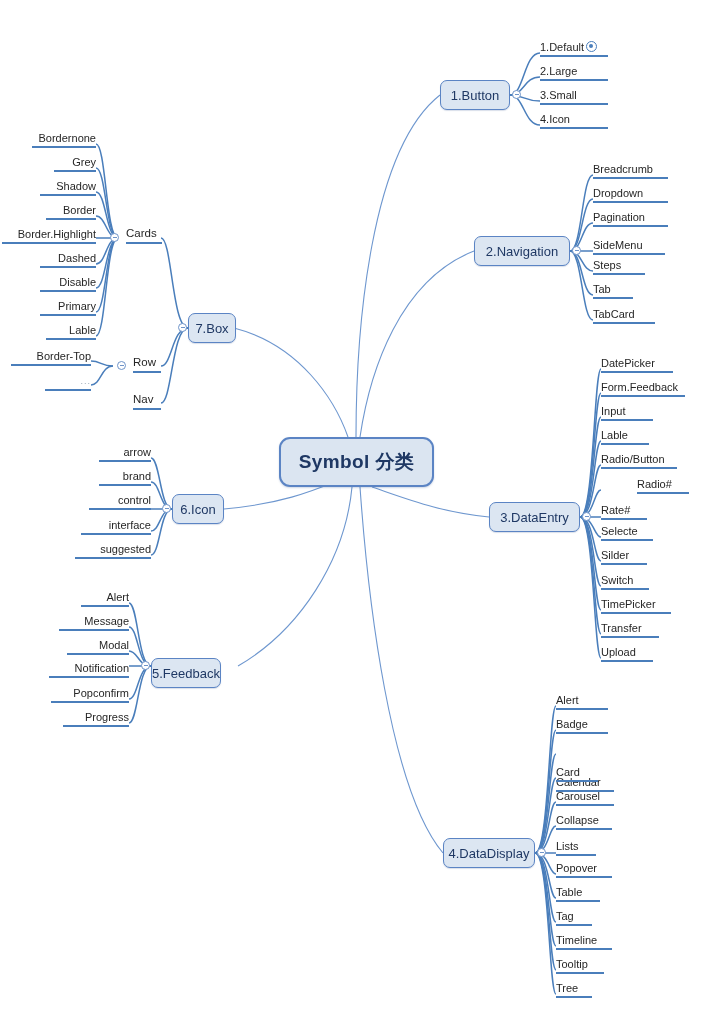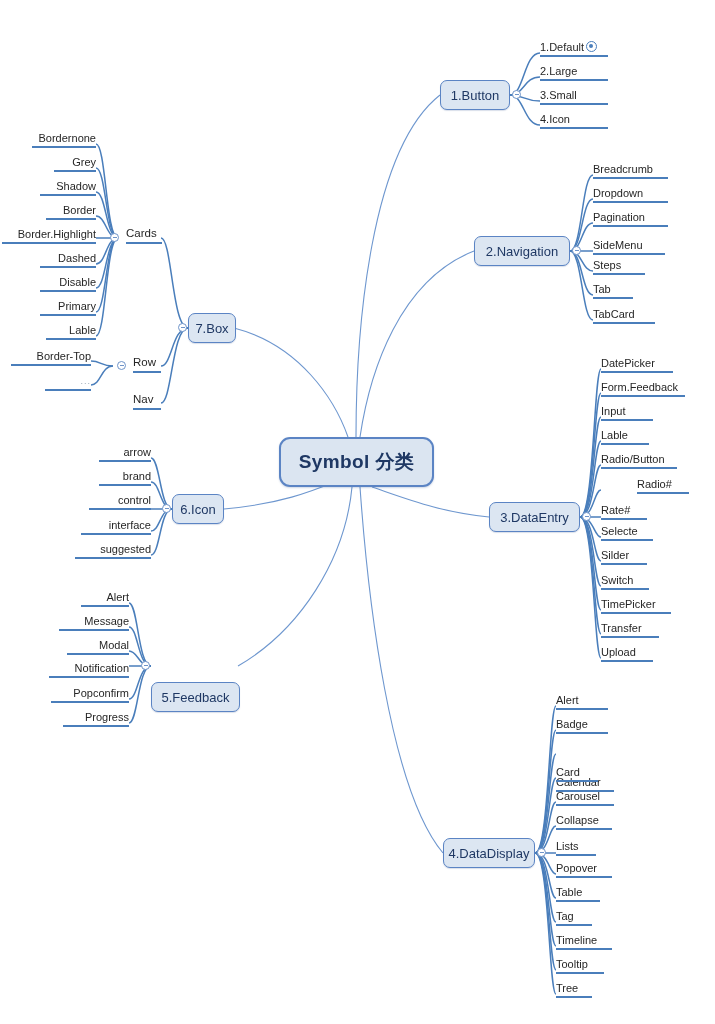--- a/index.html
+++ b/index.html
@@ -406,21 +406,21 @@
   </div>
   <div class="leaf right" style="left:556px; top:958px;">
     <span>Tooltip</span>
     <span class="leafline" style="left:0; width:48px;"></span>
   </div>
   <div class="leaf right" style="left:556px; top:982px;">
     <span>Tree</span>
     <span class="leafline" style="left:0; width:36px;"></span>
   </div>
 
-  <div class="branch-node" style="left:151px; top:682px; width:89px; height:30px;">
+  <div class="branch-node" style="left:151px; top:658px; width:70px; height:30px;">
     <span>5.Feedback</span>
   </div>
   <div class="toggle" style="left:141px; top:661px;"></div>
 
   <div class="leaf left" style="left:49px; top:591px; width:80px;">
     <span>Alert</span>
     <span class="leafline" style="right:0; width:48px;"></span>
   </div>
   <div class="leaf left" style="left:49px; top:615px; width:80px;">
     <span>Message</span>

